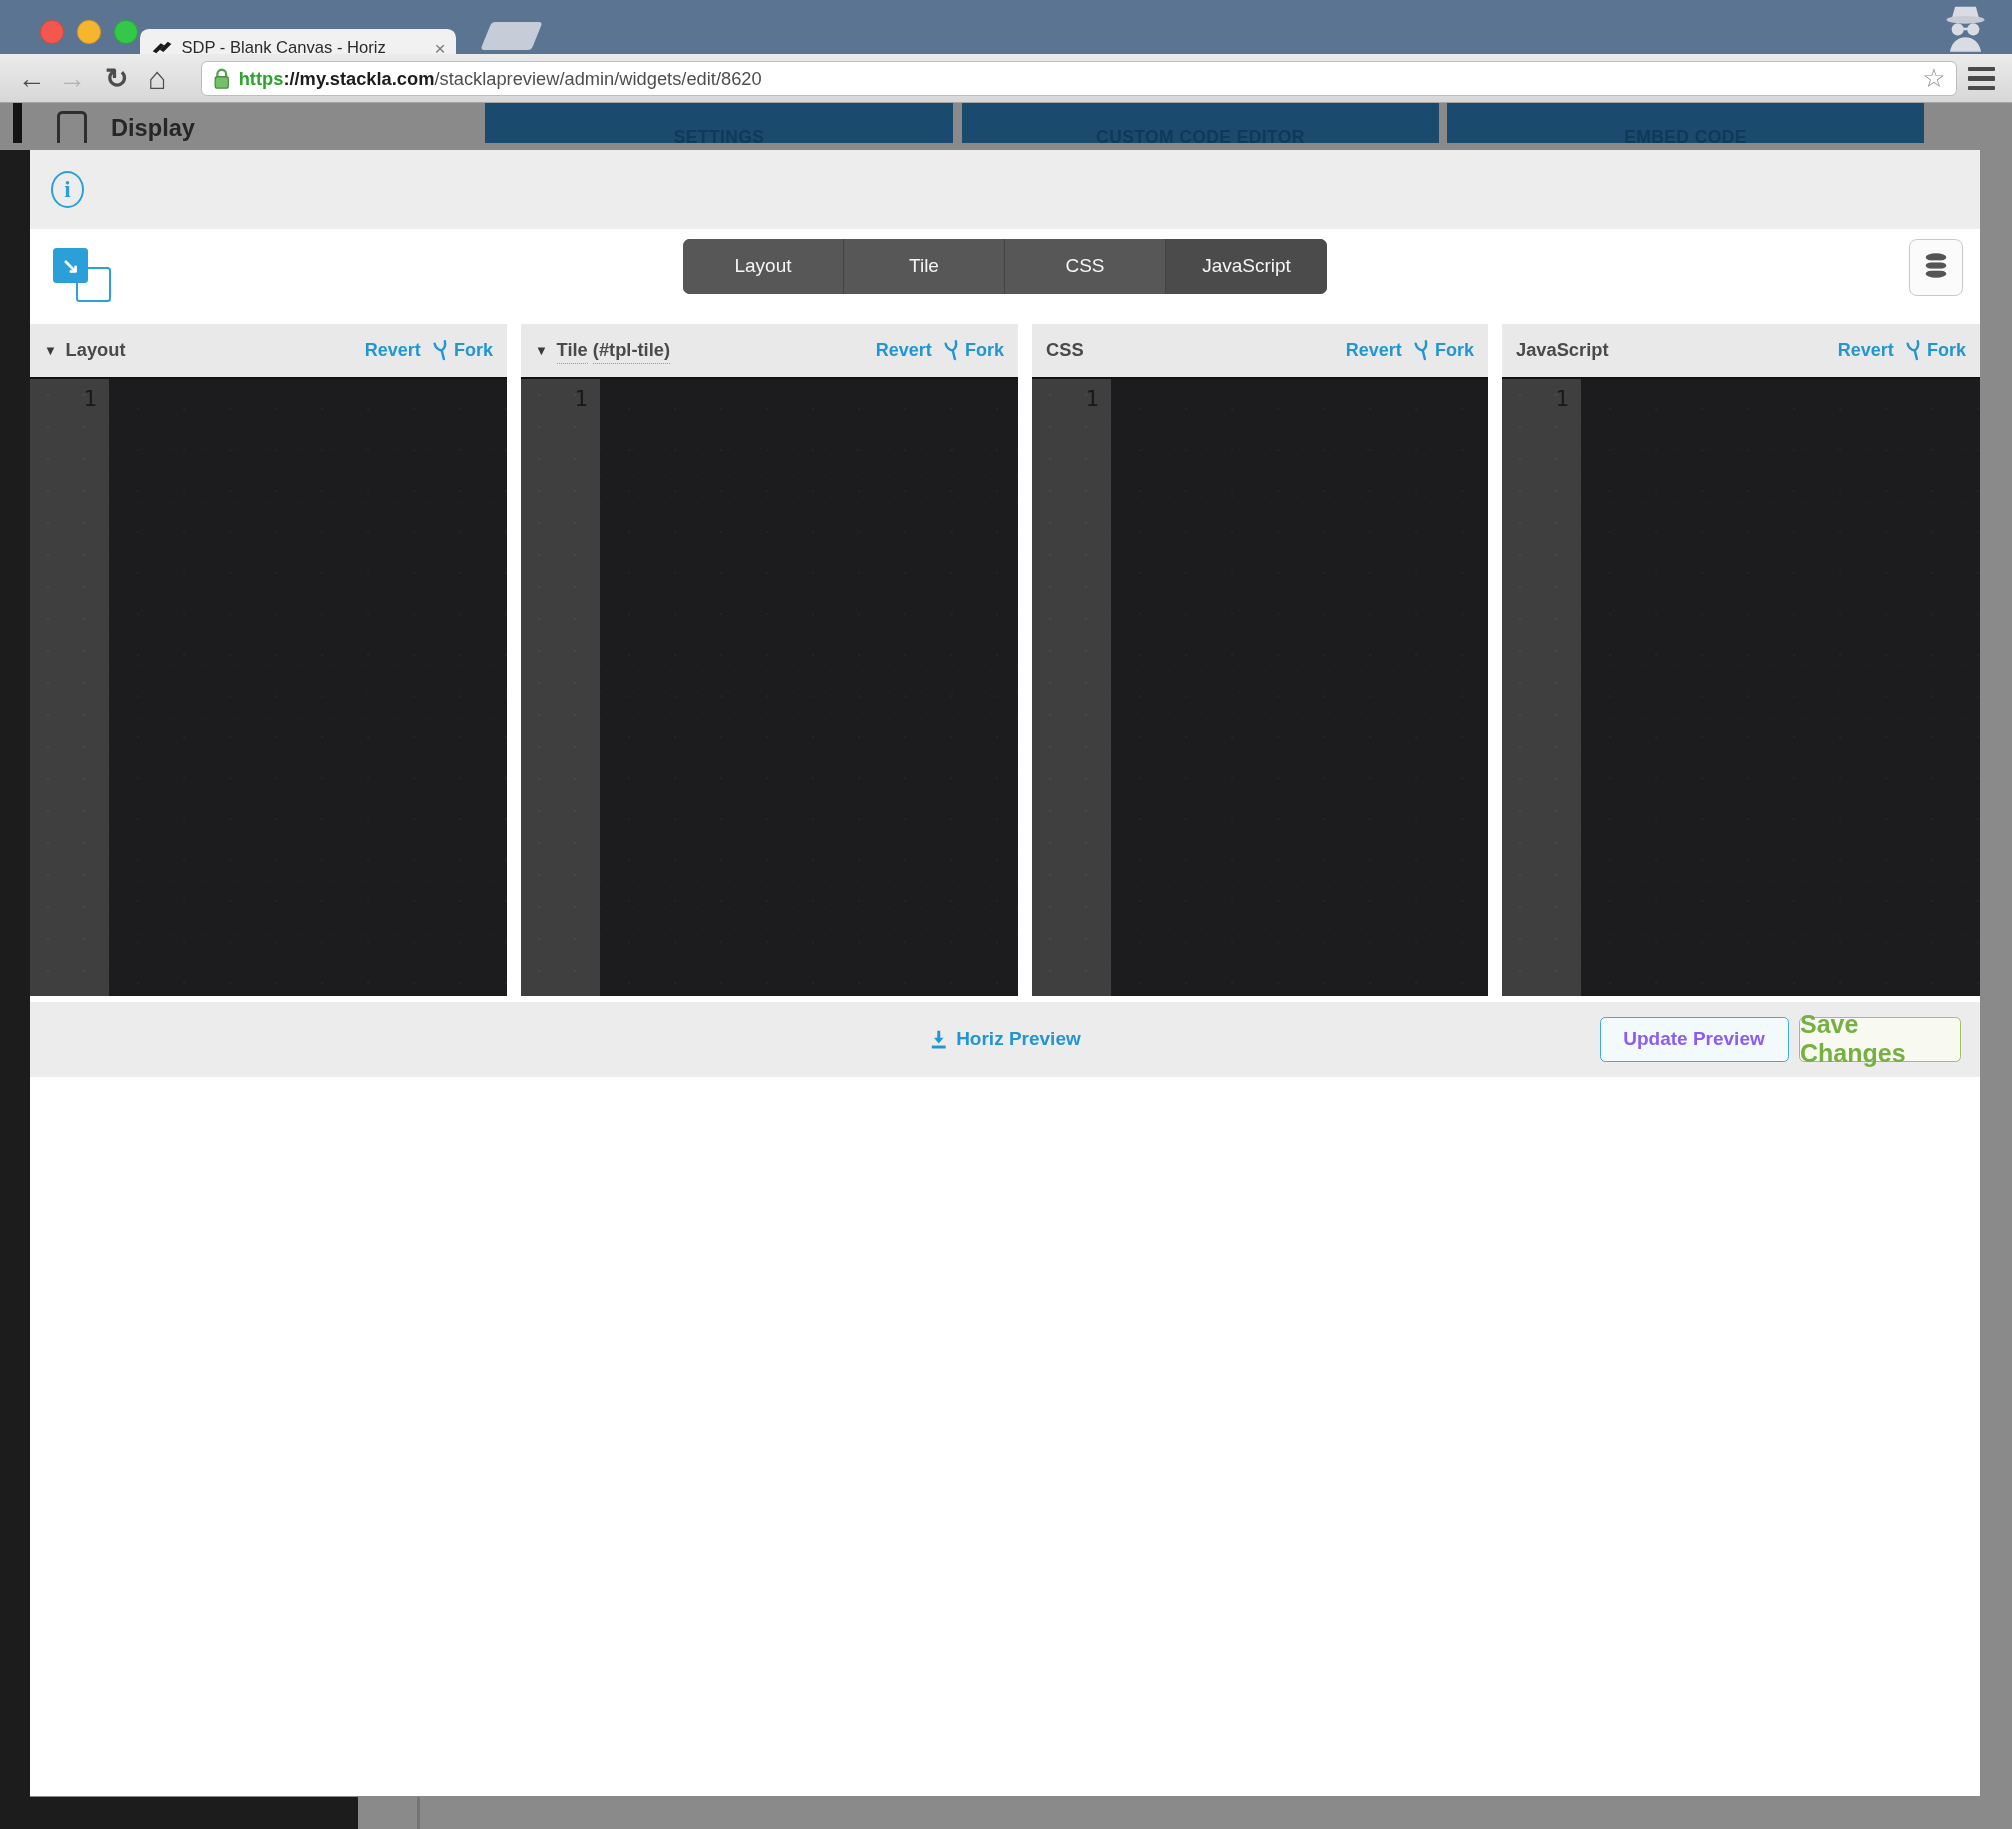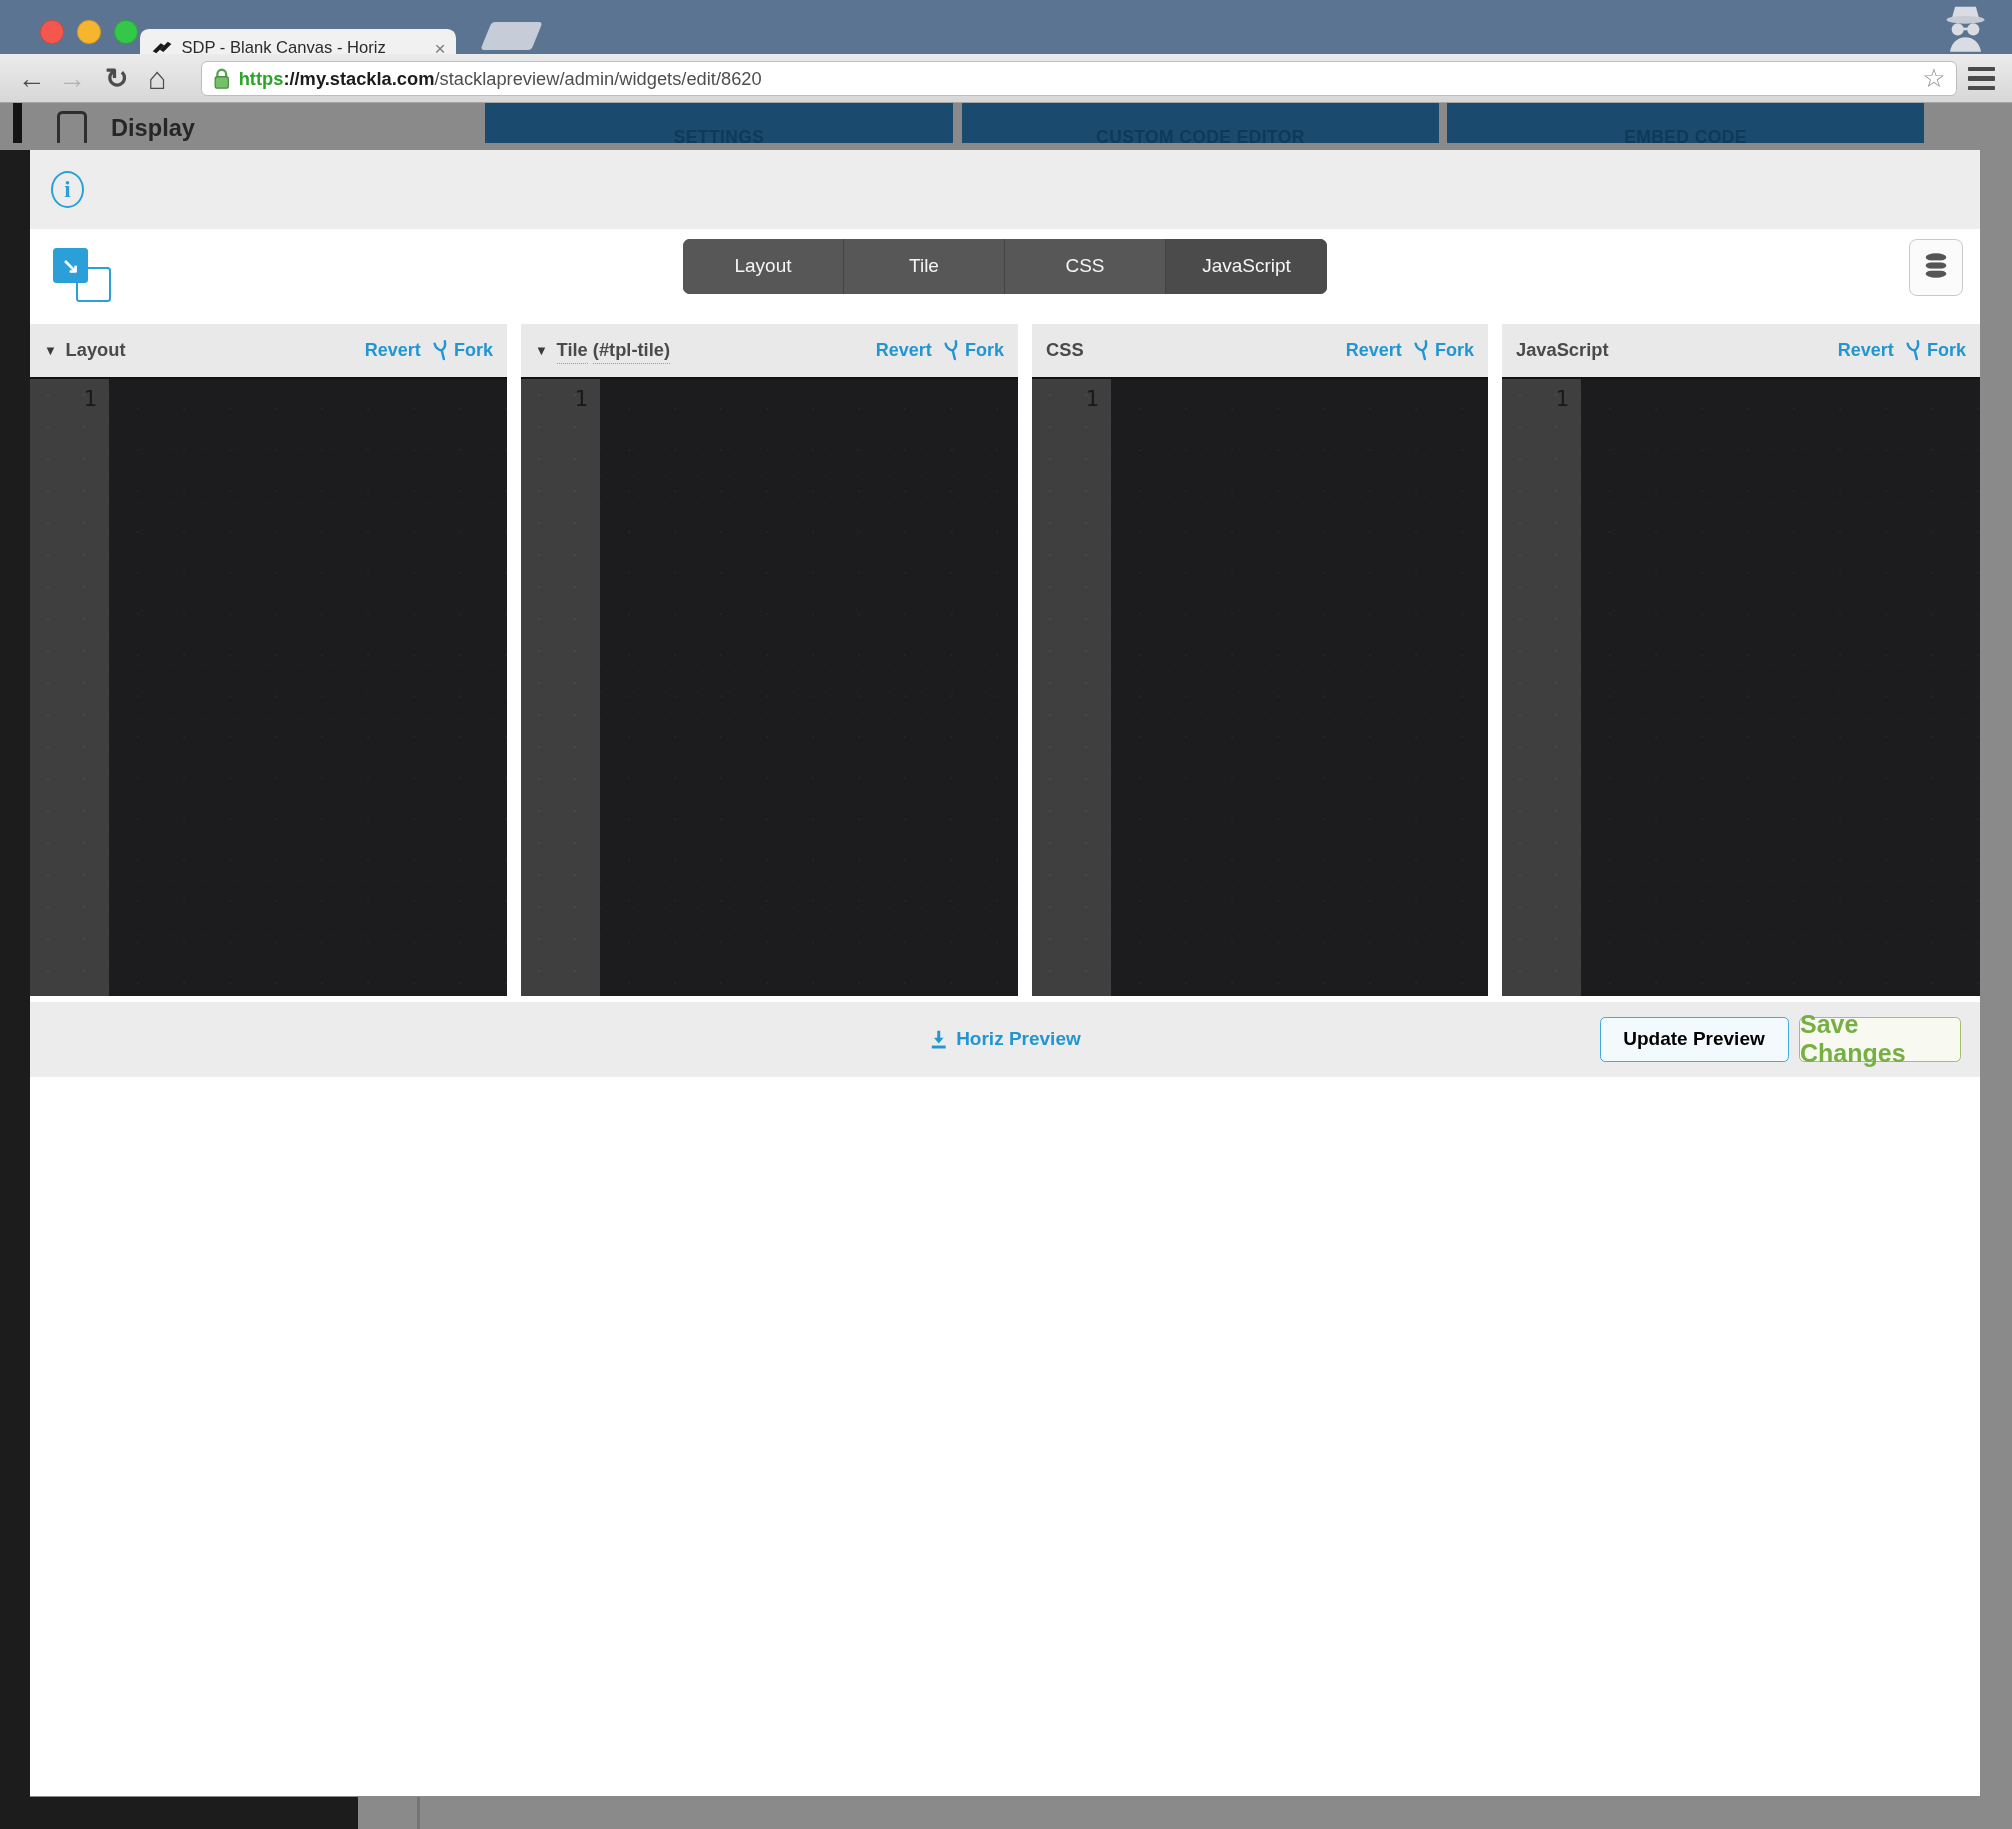--- a/index.html
+++ b/index.html
@@ -82,21 +82,21 @@
   .editor{height:619px;border-top:2.6px solid #111;display:flex;}
   .gutter{width:79px;background:#3f3f3f;background-image:radial-gradient(rgba(255,255,255,.05) 0.9px,transparent 1px);background-size:36px 32px;position:relative;}
   .lineno{position:absolute;top:7px;right:12.2px;font-family:"DejaVu Sans Mono",monospace;font-size:22px;color:#191919;}
   .codearea{flex:1;background-color:#1c1c1e;background-image:radial-gradient(rgba(255,255,255,.065) 1px,transparent 1.2px),radial-gradient(rgba(255,255,255,.04) 0.9px,transparent 1px);background-size:46px 41px,32px 27px;background-position:6.1px 9.6px,16.6px 2.6px;}
 
   .preview-toolbar{height:75px;margin-top:6.1px;background:#ececec;position:relative;}
   .hide-preview{position:absolute;left:50%;top:50%;transform:translate(-50%,-50%);display:flex;align-items:center;color:#2196d3;font-size:19px;font-weight:bold;}
   .dl-icon{width:19px;height:21px;margin-right:7.9px;}
   .pt-buttons{position:absolute;right:19px;top:15px;display:flex;}
   .btn{display:flex;align-items:center;justify-content:center;font-weight:bold;border-radius:5.2px;}
-  .btn-update{width:189px;height:45px;border:1.7px solid #46a8db;background:#f2fafd;color:#000000;font-size:19px;margin-right:10.5px;}
+  .btn-update{width:189px;height:45px;border:1.7px solid #46a8db;background:#f2fafd;color:#8b5cf6;font-size:19px;margin-right:10.5px;}
   .btn-savechanges{width:162px;height:45px;border:1.7px solid #9ec16a;background:#f8faf2;color:#76b043;font-size:25px;}
 
   .preview-area{height:620px;background:#fff;}
 
   .m-footer{height:100px;border-top:1.7px solid #e4e4e4;display:flex;align-items:center;justify-content:center;}
   .btn-preview{width:190px;height:72px;border:1.7px solid #4aa9da;background:#edf7fc;color:#2095d3;font-size:22px;border-radius:7px;margin-right:18.3px;}
   .btn-save{width:190px;height:72px;border:1.7px solid #a6c677;background:#f5f8ec;color:#71ac39;font-size:22px;border-radius:7px;}
   .cancel-link{margin-left:37px;color:#2b97d4;font-size:22px;}
 </style>
 </head>

